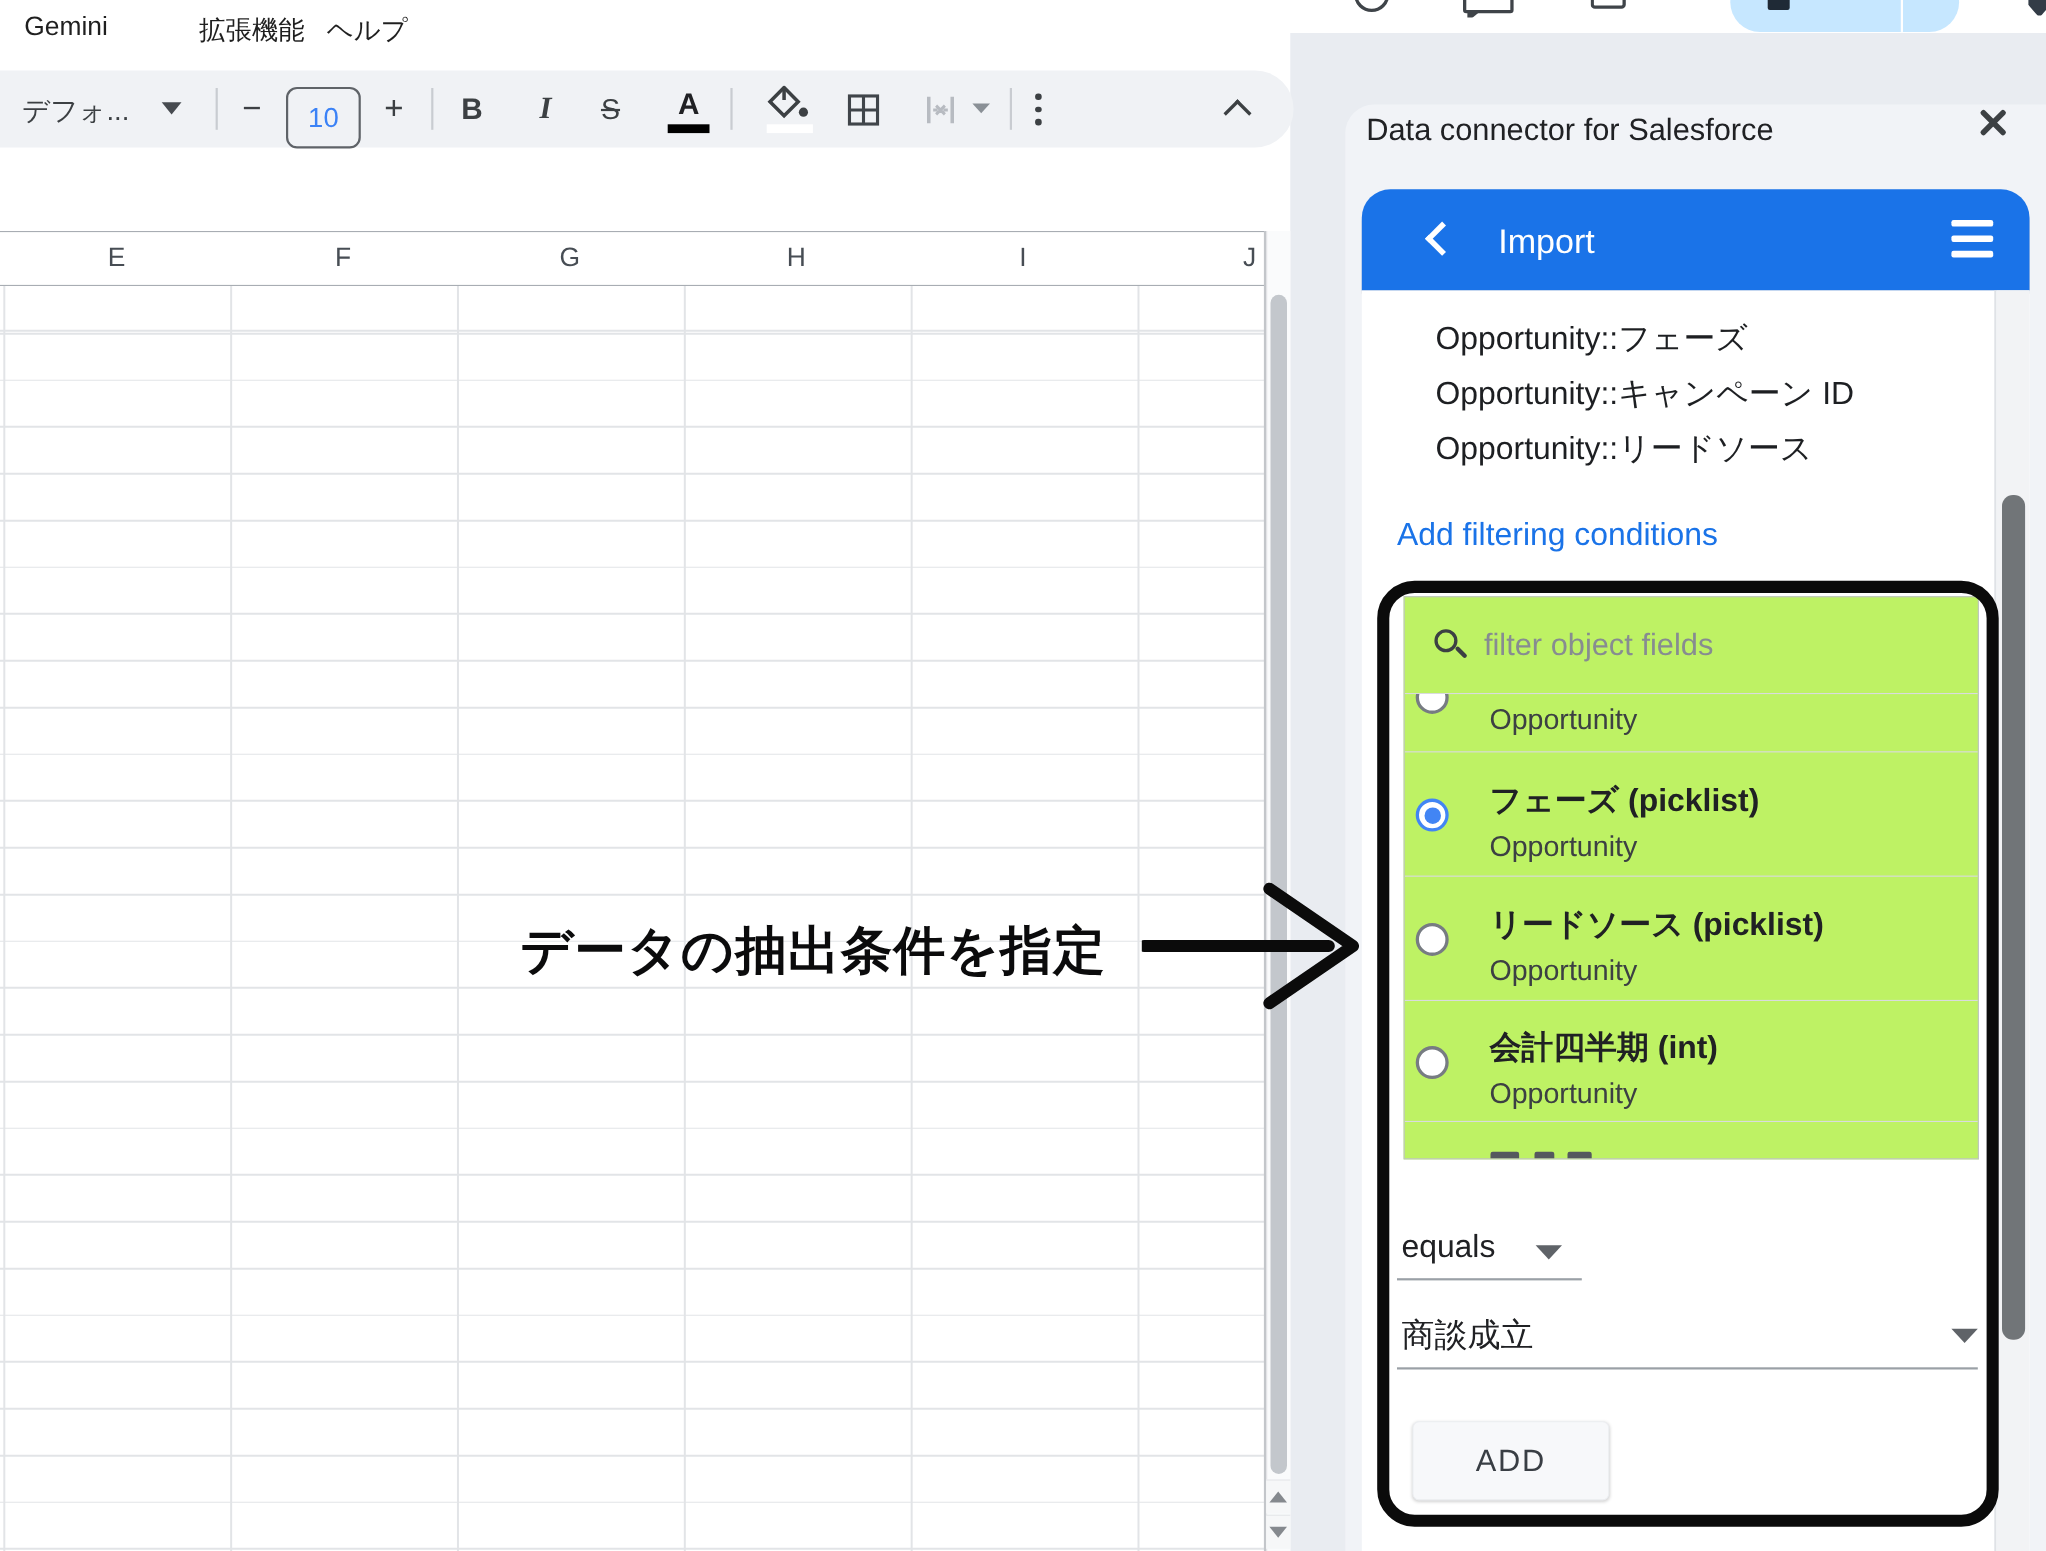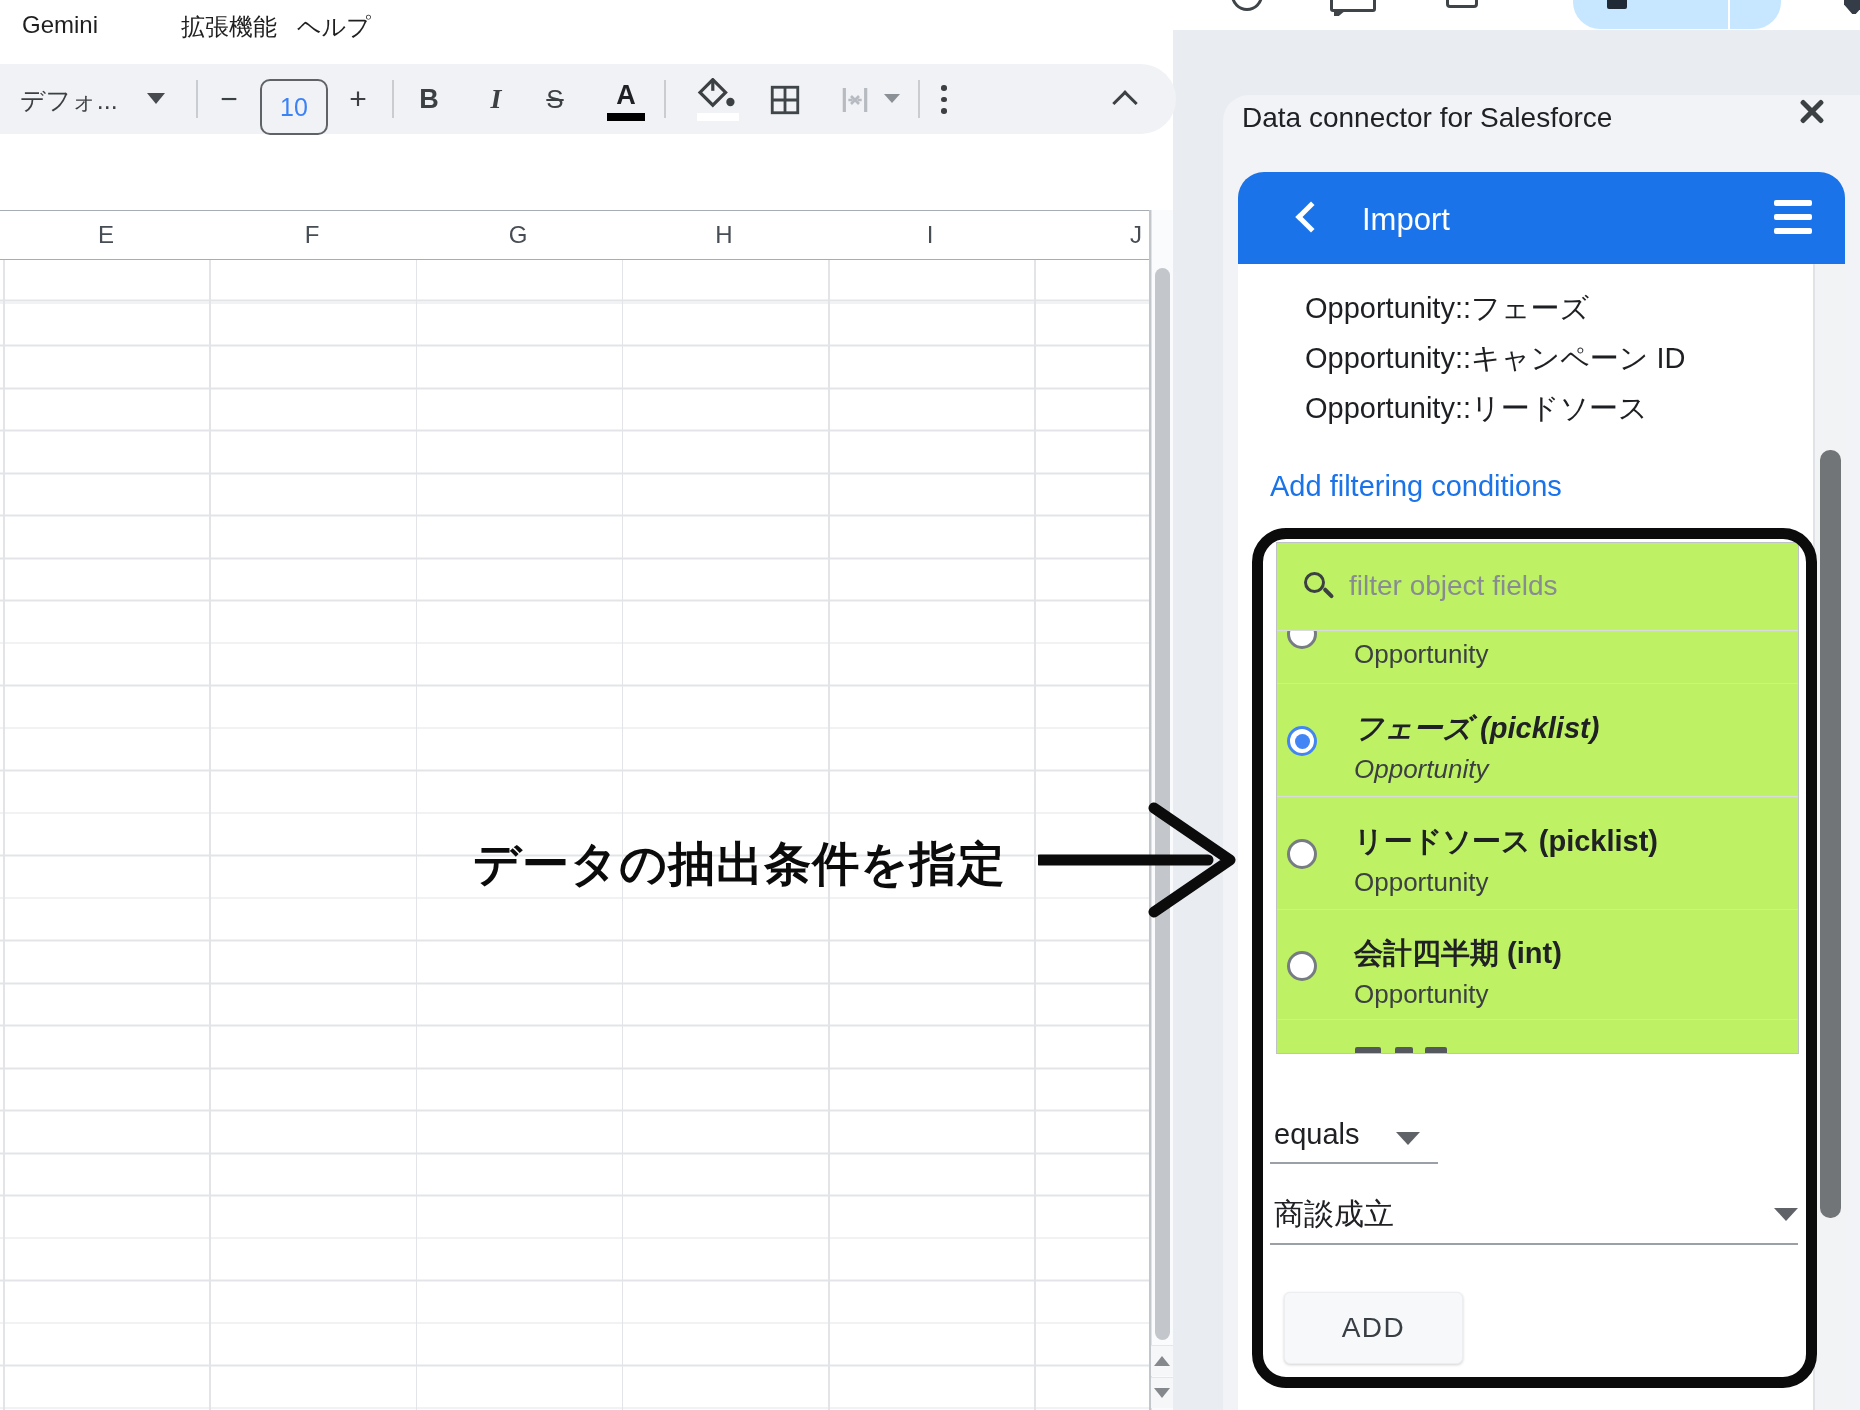--- a/index.html
+++ b/index.html
@@ -183,21 +183,21 @@
       <div style="position:absolute;left:27px;top:29px;width:21px;height:21px;border:3px solid #3c4043;border-radius:50%;box-sizing:border-box;"></div>
       <div style="position:absolute;left:45px;top:48px;width:13px;height:3.5px;background:#3c4043;transform:rotate(45deg);border-radius:2px;"></div>
       <input class="search" style="position: absolute; left: 70px; top: 26px;" placeholder="filter object fields">
     </div>
 
     <div class="lrow" style="top:88px;height:53px;">
       <div class="radio" style="position:absolute;left:10px;top:-12px;"></div>
       <div class="field-sub" style="position:absolute;left:77px;top:5px;">Opportunity</div>
     </div>
 
-    <div class="lrow" style="top:141px;height:113px;font-style:italic;">
+    <div class="lrow" style="top:141px;height:113px;">
       <div class="radio sel" style="position:absolute;left:10px;top:42px;"></div>
       <div class="field-title" style="position:absolute;left:77px;top:24px;">フェーズ (picklist)</div>
       <div class="field-sub" style="position:absolute;left:77px;top:67px;">Opportunity</div>
     </div>
 
     <div class="lrow" style="top:254px;height:113px;">
       <div class="radio" style="position:absolute;left:10px;top:42px;"></div>
       <div class="field-title" style="position:absolute;left:77px;top:24px;">リードソース (picklist)</div>
       <div class="field-sub" style="position:absolute;left:77px;top:67px;">Opportunity</div>
     </div>

